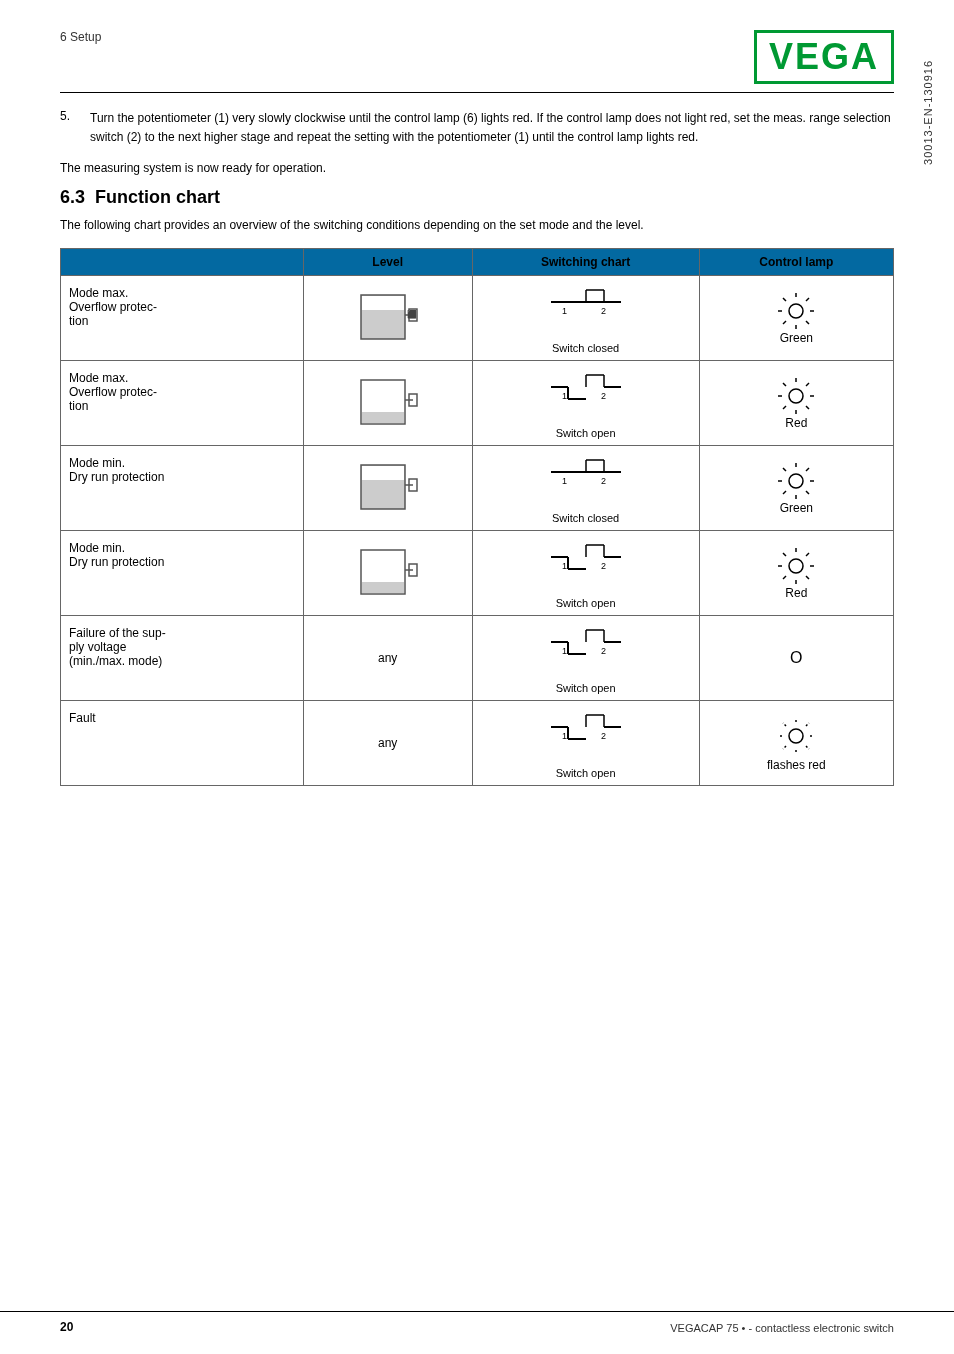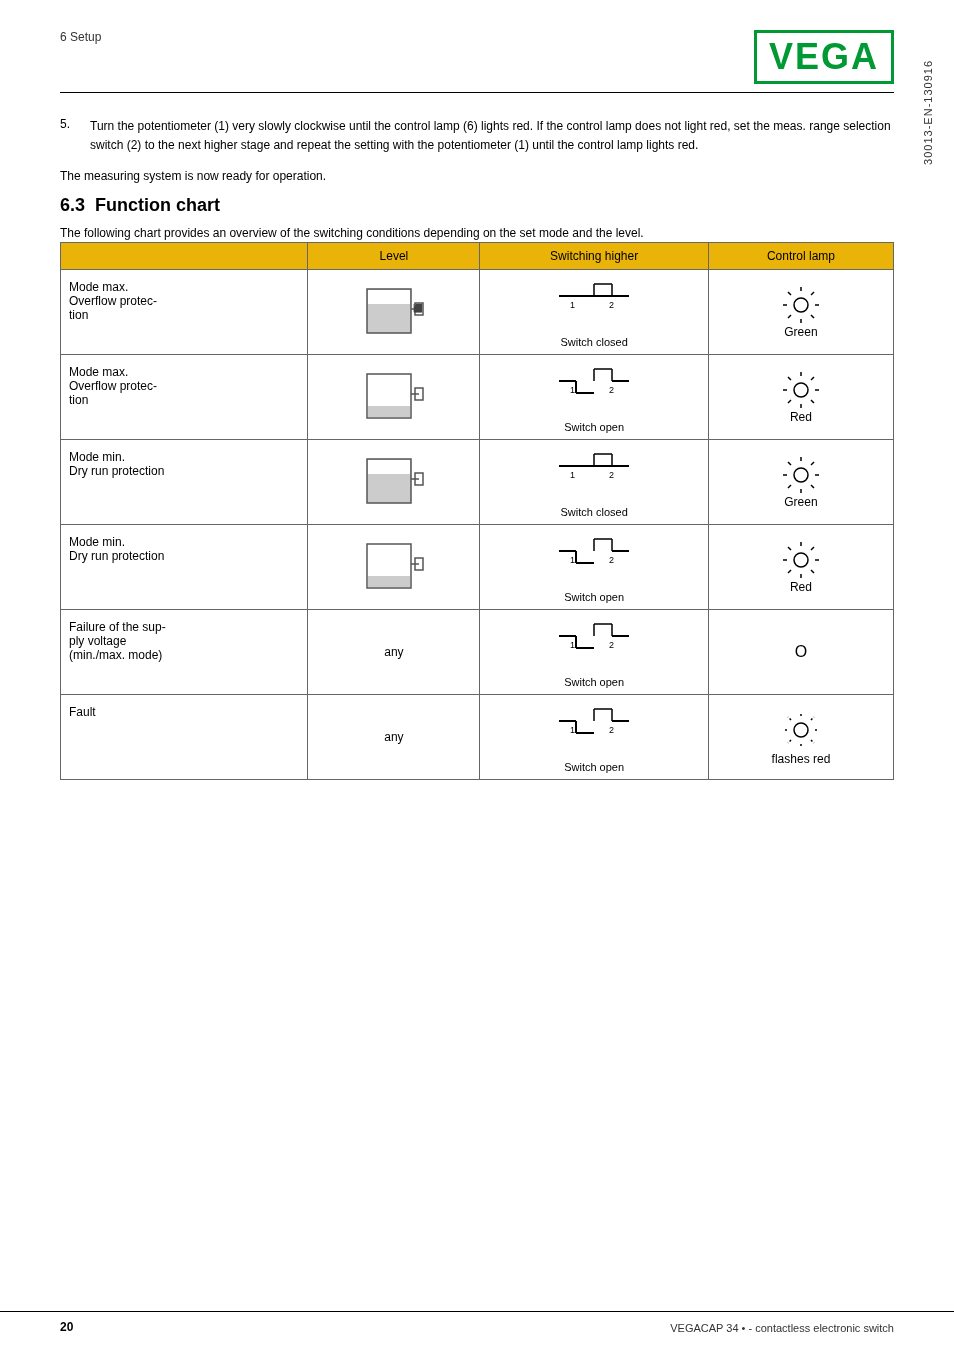--- a/index.html
+++ b/index.html
@@ -20,21 +20,21 @@
       position: relative;
     }
 
     
     .header {
       display: flex;
       justify-content: space-between;
       align-items: flex-start;
       border-bottom: 1px solid #000;
       padding-bottom: 8px;
-      margin-bottom: 24px;
+      margin-bottom: 16px;
     }
 
     .header-left {
       font-size: 12px;
       color: #333;
     }
 
     .logo {
       font-family: Arial Black, Arial, sans-serif;
       font-size: 36px;
@@ -76,40 +76,40 @@
     .section-heading {
       font-size: 18px;
       font-weight: bold;
       margin-bottom: 8px;
       margin-top: 10px;
     }
 
     .section-desc {
       font-size: 12px;
       line-height: 1.5;
-      margin-bottom: 0;
+      margin-bottom: 14px;
     }
 
     
     .func-table {
       width: 100%;
       border-collapse: collapse;
       font-size: 12px;
     }
 
     .func-table th, .func-table td {
       border: 1px solid #666;
       padding: 6px 8px;
       vertical-align: middle;
       text-align: center;
     }
 
     .func-table th {
-      font-weight: normal;
-      background: #eab308;
+      font-weight: bold;
+      background: #0369a1;
       text-align: center;
     }
 
     .func-table td.desc-cell {
       text-align: left;
       vertical-align: top;
       padding: 10px 8px;
     }
 
     .func-table td.level-cell {
@@ -205,21 +205,21 @@
     <div class="section-heading">
       <span>6.3</span>&nbsp;&nbsp;<span>Function chart</span>
     </div>
     <div class="section-desc">The following chart provides an overview of the switching conditions depending on the set mode and the level.</div>
 
     <table class="func-table">
       <thead>
         <tr>
           <th></th>
           <th>Level</th>
-          <th>Switching higher</th>
+          <th>Switching chart</th>
           <th>Control lamp</th>
         </tr>
       </thead>
       <tbody>
 
         <tr>
           <td class="desc-cell">
             <span>Mode max.</span><br>
             <span>Overflow protec-</span><br>
             <span>tion</span>
@@ -472,18 +472,18 @@
           </td>
         </tr>
 
       </tbody>
     </table>
 
   </div>
 
   <div class="footer">
     <span class="footer-left">20</span>
-    <span class="footer-right">VEGACAP 34 • - contactless electronic switch</span>
+    <span class="footer-right">VEGACAP 75 • - contactless electronic switch</span>
   </div>
 
   <div class="footer-doc">30013-EN-130916</div>
 
 </div>
 
 </body></html>

